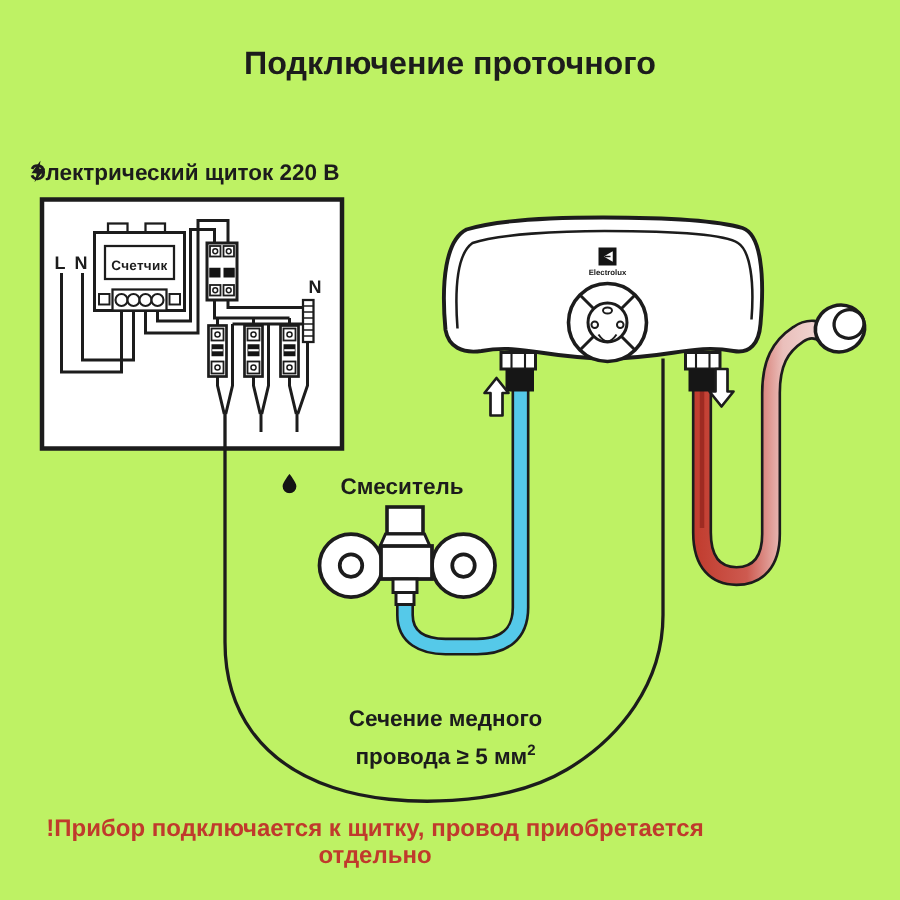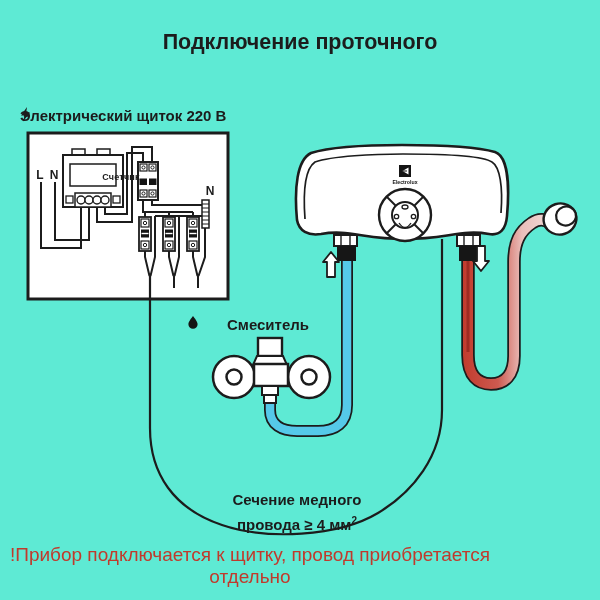--- a/index.html
+++ b/index.html
@@ -1,32 +1,32 @@
 <!DOCTYPE html>
 <html><head>
 <meta charset="utf-8">
 <style>
   html,body{margin:0;padding:0;background:#ffffff;}
-  .stage{position:relative;width:600px;height:600px;background:#5eead4;overflow:hidden;
+  .stage{position:relative;width:600px;height:600px;background:#bef264;overflow:hidden;
          font-family:"Liberation Sans",sans-serif;color:#1c1c1c;}
   .abs{position:absolute;}
   .title{top:28px;left:0;width:600px;text-align:center;font-size:21.5px;line-height:29px;
          font-weight:700;color:#1c1c1c;}
   .panel-label{top:107px;left:20px;display:flex;align-items:center;gap:6px;
                font-size:15px;font-weight:700;}
   .small-label{font-size:12px;font-weight:700;text-align:center;}
   .meter-label{top:167px;left:70px;width:46px;height:20px;font-size:9px;font-weight:700;
-               display:flex;align-items:center;justify-content:center;letter-spacing:0.2px;padding-left:28px;}
+               display:flex;align-items:center;justify-content:center;letter-spacing:0.2px;}
   .mixer-label{top:316px;left:188px;width:160px;display:flex;
                justify-content:center;gap:7px;font-size:15px;font-weight:700;}
   .wire-note{top:469px;left:187px;width:220px;text-align:center;font-size:15px;
-             font-weight:700;line-height:21px;margin-top:20px;}
+             font-weight:700;line-height:21px;}
   .wire-note sup{font-size:10px;}
-  .warning{top:544px;left:0;width:500px;text-align:center;font-size:19px;
-           font-weight:400;color:#c03a2c;}
+  .warning{top:544px;left:0;width:500px;text-align:center;font-size:16px;
+           font-weight:700;color:#c03a2c;}
   svg{position:absolute;top:0;left:0;}
 </style>
 </head>
 <body>
 
 <div class="stage">
 
   <svg width="600" height="600" viewBox="0 0 600 600">
     <defs>
       <linearGradient id="hotGrad" x1="460" y1="0" x2="560" y2="0" gradientUnits="userSpaceOnUse">
@@ -235,17 +235,17 @@
 
   <div class="abs mixer-label">
     <span>Смеситель</span>
     <svg width="10" height="13" viewBox="0 0 10 13">
       <path d="M5,0 C5,0 0.4,5.5 0.4,8.2 A4.6,4.6 0 0 0 9.6,8.2 C9.6,5.5 5,0 5,0 Z" fill="#141414"></path>
     </svg>
   </div>
 
   <div class="abs wire-note">
     <div>Сечение медного</div>
-    <div><span>провода ≥ 4 мм</span><sup>2</sup></div>
+    <div><span>провода ≥ 5 мм</span><sup>2</sup></div>
   </div>
 
   <div class="abs warning">!Прибор подключается к щитку, провод приобретается отдельно</div>
 </div>
 
 </body></html>

